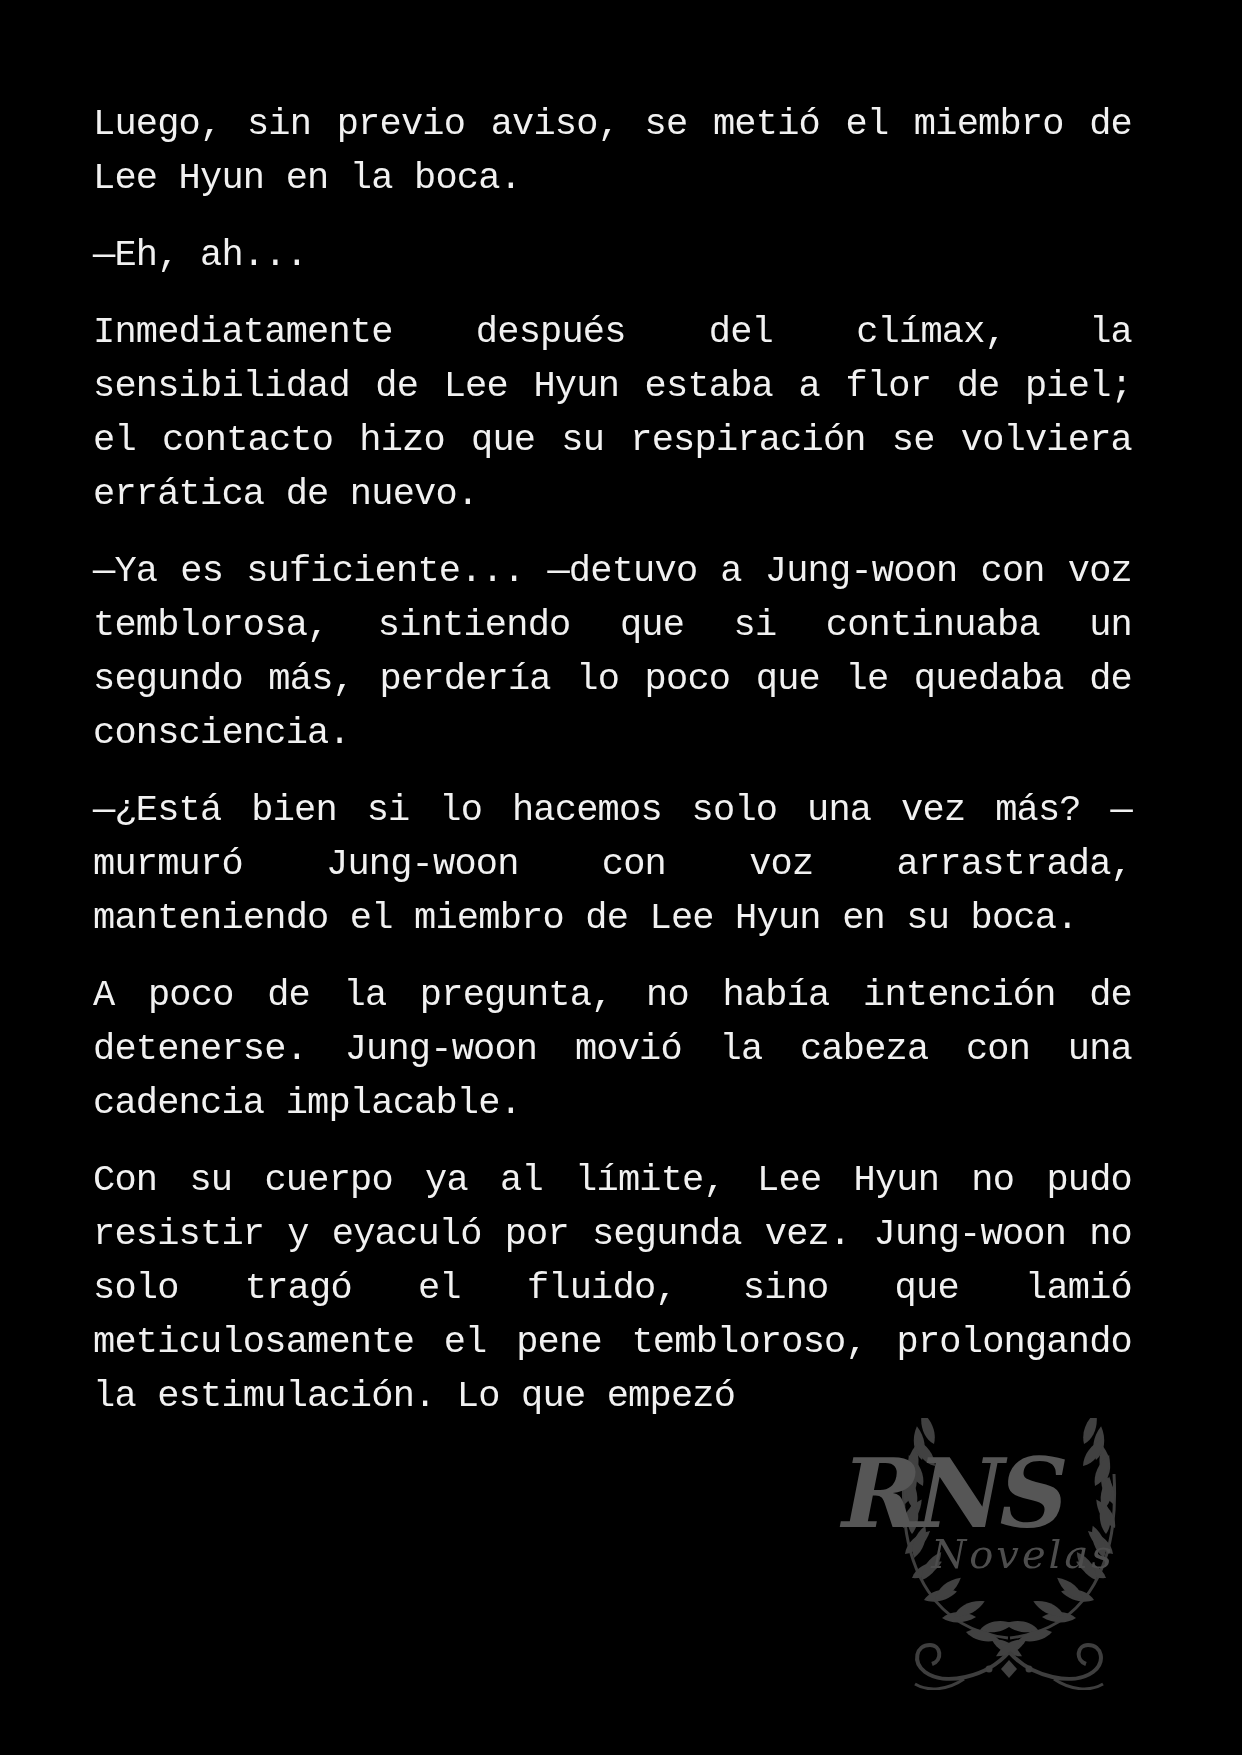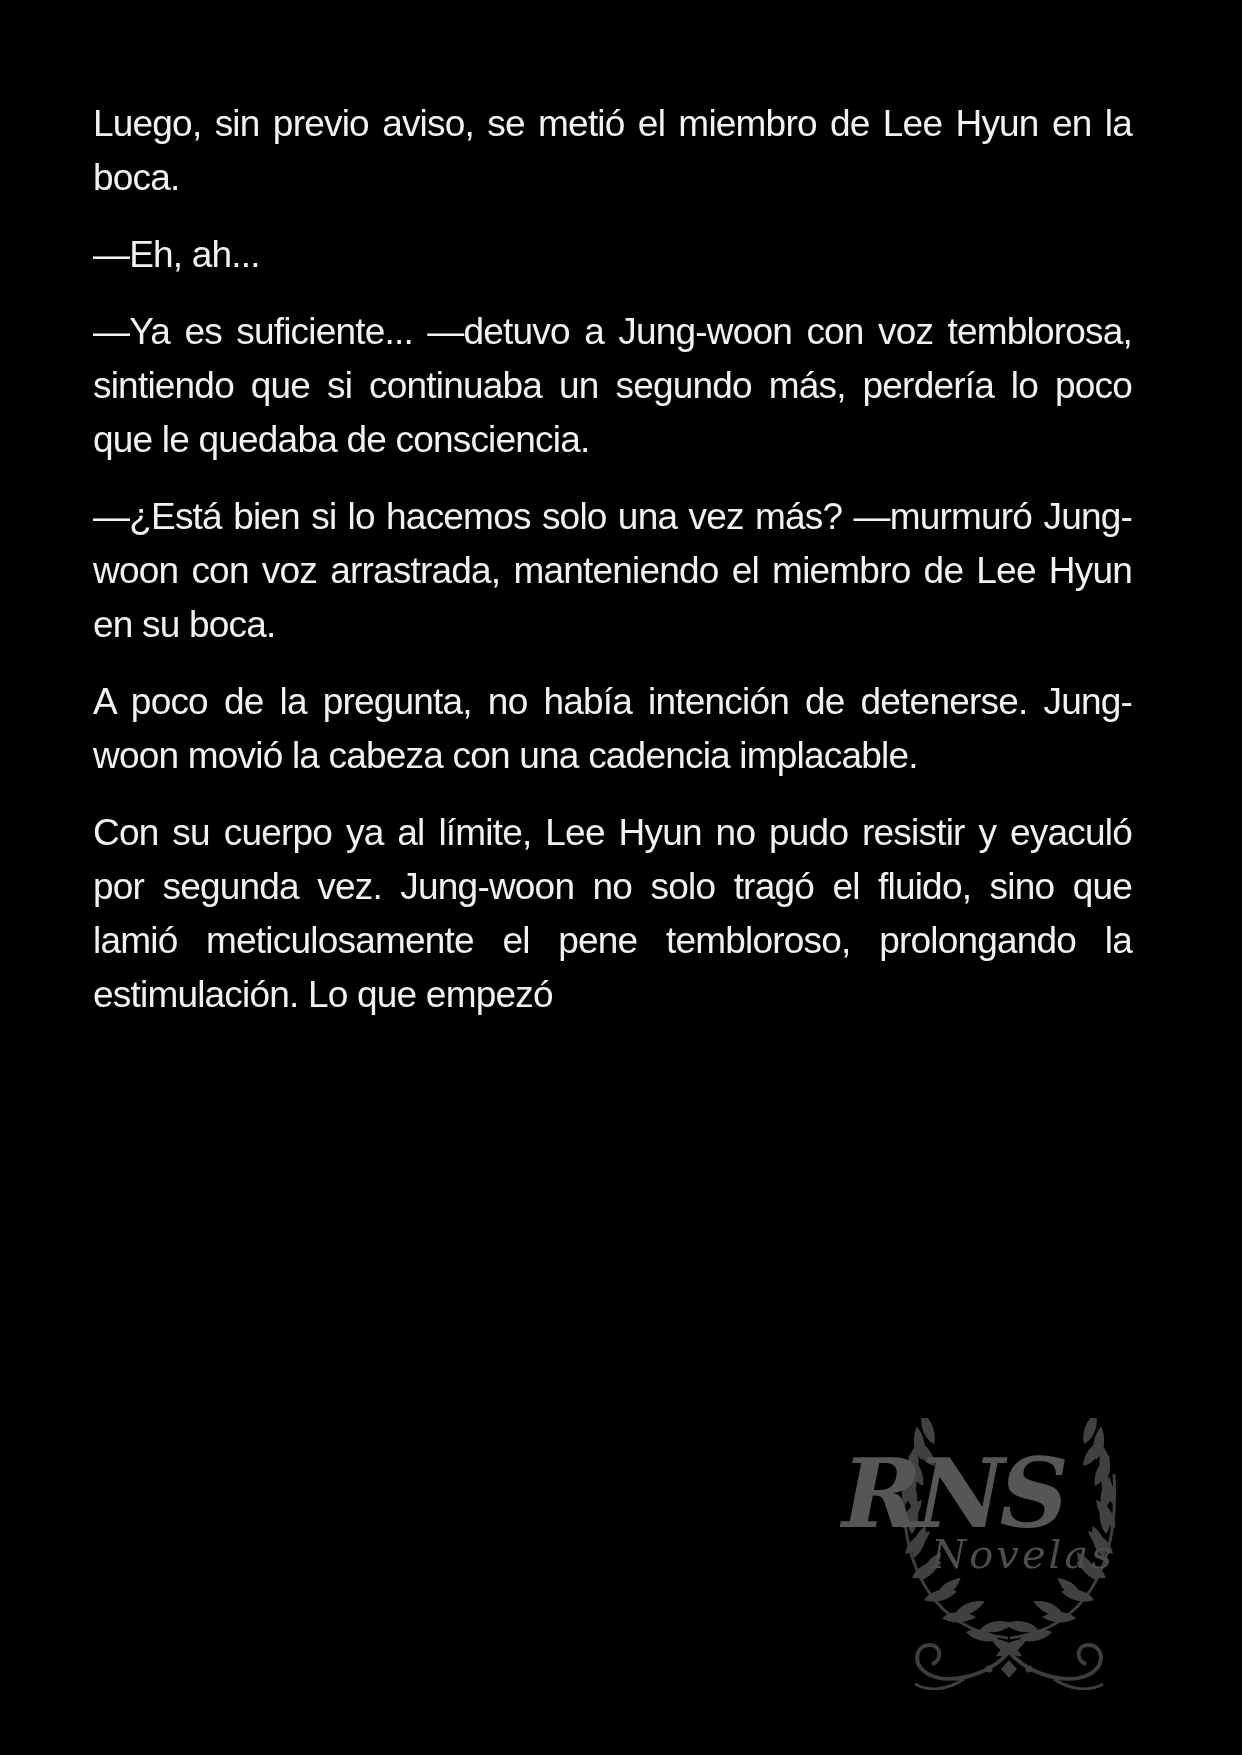--- a/index.html
+++ b/index.html
@@ -16,21 +16,21 @@
   .page {
     position: relative;
     width: 1242px;
     height: 1755px;
     background: #000000;
   }
   .text-block {
     position: relative;
     z-index: 2;
     padding: 97px 110px 0 93px;
-    font-family: Liberation Sans, sans-serif;
+    font-family: Liberation Mono, monospace;
     font-size: 37px;
     line-height: 54px;
     letter-spacing: -0.8px;
     color: #f1f1f1;
     text-align: justify;
   }
   .text-block p {
     margin: 0;
   }
   .text-block p + p {
@@ -118,19 +118,20 @@
       <circle cx="147" cy="251" r="3.5" fill="#414141"></circle>
       <circle cx="187" cy="251" r="3.5" fill="#414141"></circle>
     </svg>
     <div class="wm-initials">RNS</div>
     <div class="wm-name">Novelas</div>
   </div>
 
   <div class="text-block">
     <p>Luego, sin previo aviso, se metió el miembro de Lee Hyun en la boca.</p>
     <p>—Eh, ah...</p>
+    <p>Inmediatamente después del clímax, la sensibilidad de Lee Hyun estaba a flor de piel; el contacto hizo que su respiración se volviera errática de nuevo.</p>
     <p>—Ya es suficiente... —detuvo a Jung-woon con voz temblorosa, sintiendo que si continuaba un segundo más, perdería lo poco que le quedaba de consciencia.</p>
     <p>—¿Está bien si lo hacemos solo una vez más? —murmuró Jung-woon con voz arrastrada, manteniendo el miembro de Lee Hyun en su boca.</p>
     <p>A poco de la pregunta, no había intención de detenerse. Jung-woon movió la cabeza con una cadencia implacable.</p>
     <p>Con su cuerpo ya al límite, Lee Hyun no pudo resistir y eyaculó por segunda vez. Jung-woon no solo tragó el fluido, sino que lamió meticulosamente el pene tembloroso, prolongando la estimulación. Lo que empezó</p>
   </div>
 
 </div>
 
 </body></html>

